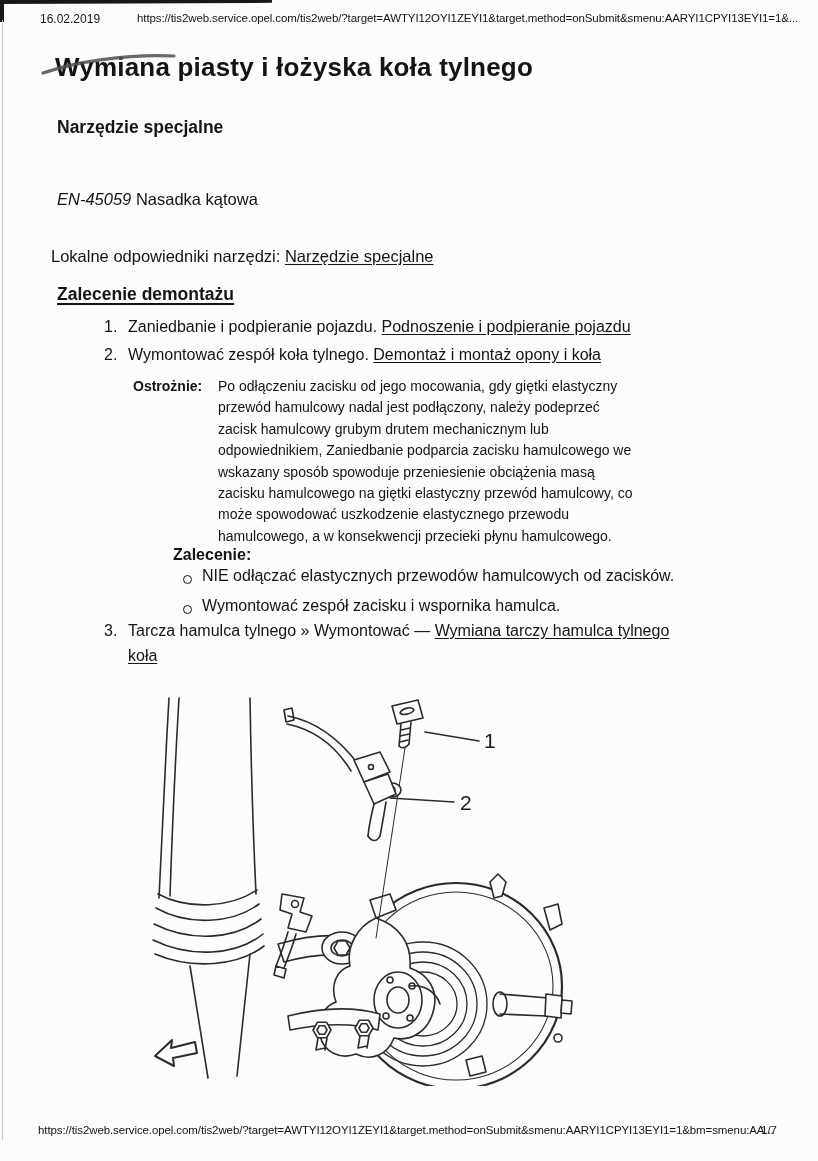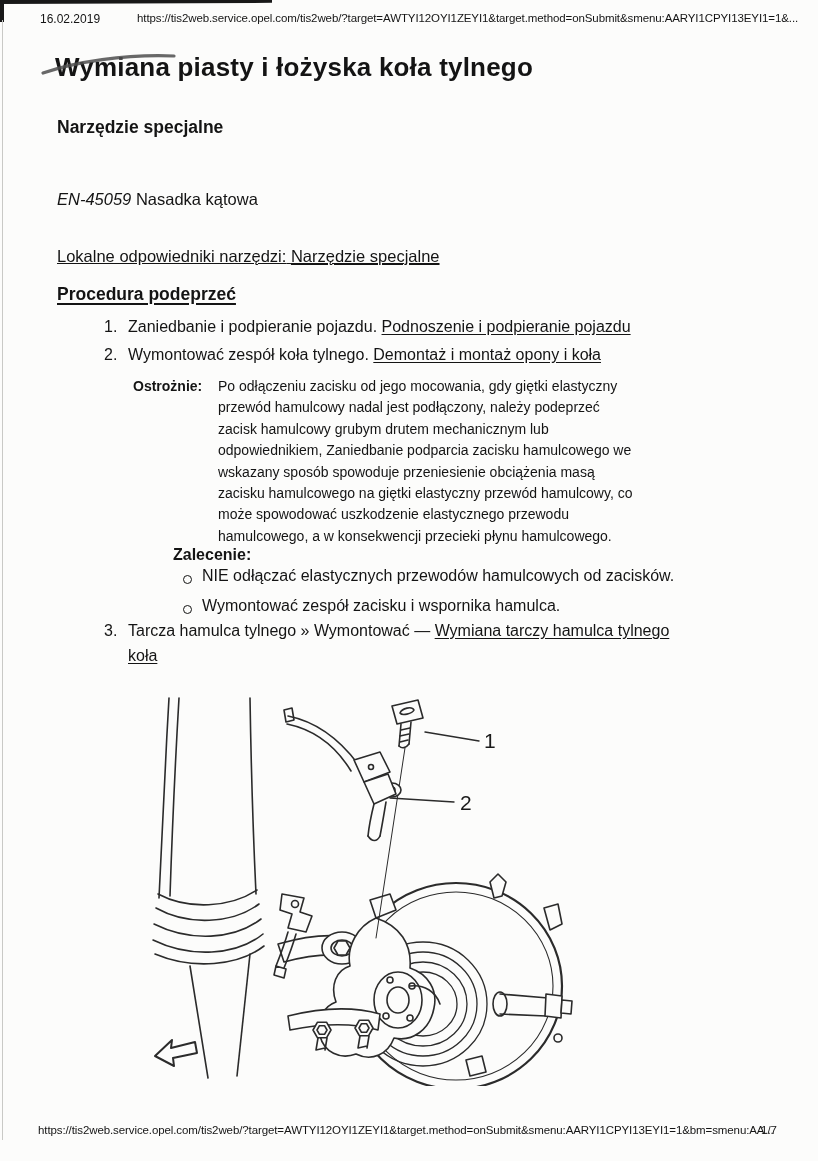--- a/index.html
+++ b/index.html
@@ -21,21 +21,21 @@
   .top-url{left:137px;top:12px;font-size:11.5px;letter-spacing:-0.1px;}
   .footer-url{left:38px;top:1124px;font-size:11.5px;letter-spacing:-0.1px;}
   .page-num{left:761px;top:1124px;font-size:11.5px;}
   
   .title{left:55px;top:52px;font-size:26px;font-weight:bold;letter-spacing:0.2px;}
   .pen-svg{left:40px;top:50px;}
   
   .h-tool{left:57px;top:117px;font-size:17.5px;font-weight:bold;}
   .tool-line{left:57px;top:154px;font-size:16.5px;margin-top:36px;}
   .tool-line em{font-style:italic;}
-  .local{left:57px;top:247px;font-size:16.5px;text-decoration:underline;}
+  .local{left:51px;top:247px;font-size:16.5px;}
   .h-proc{left:57px;top:284px;font-size:17.5px;font-weight:bold;text-decoration:underline;text-decoration-thickness:2px;text-underline-offset:3px;}
   .doclink{text-decoration:underline;text-underline-offset:2px;color:inherit;cursor:pointer;}
   
   .step{left:104px;display:flex;width:700px;font-size:16px;}
   .step .num{width:24px;flex:0 0 24px;}
   .step1{top:318px;}
   .step2{top:346px;}
   .step3{top:618px;line-height:25px;}
   .ml{white-space:pre-line;}
   
@@ -71,21 +71,21 @@
 <div class="abs tool-line">
   <em>EN-45059</em>
   <span>Nasadka kątowa</span>
 </div>
 
 <div class="abs local">
   <span>Lokalne odpowiedniki narzędzi:</span>
   <span class="doclink">Narzędzie specjalne</span>
 </div>
 
-<div class="abs h-proc">Procedura podeprzeć</div>
+<div class="abs h-proc">Zalecenie demontażu</div>
 
 <div class="abs step step1">
   <span class="num">1.</span>
   <span class="txt">
     <span>Zaniedbanie i podpieranie pojazdu.</span>
     <span class="doclink">Podnoszenie i podpieranie pojazdu</span>
   </span>
 </div>
 
 <div class="abs step step2">

